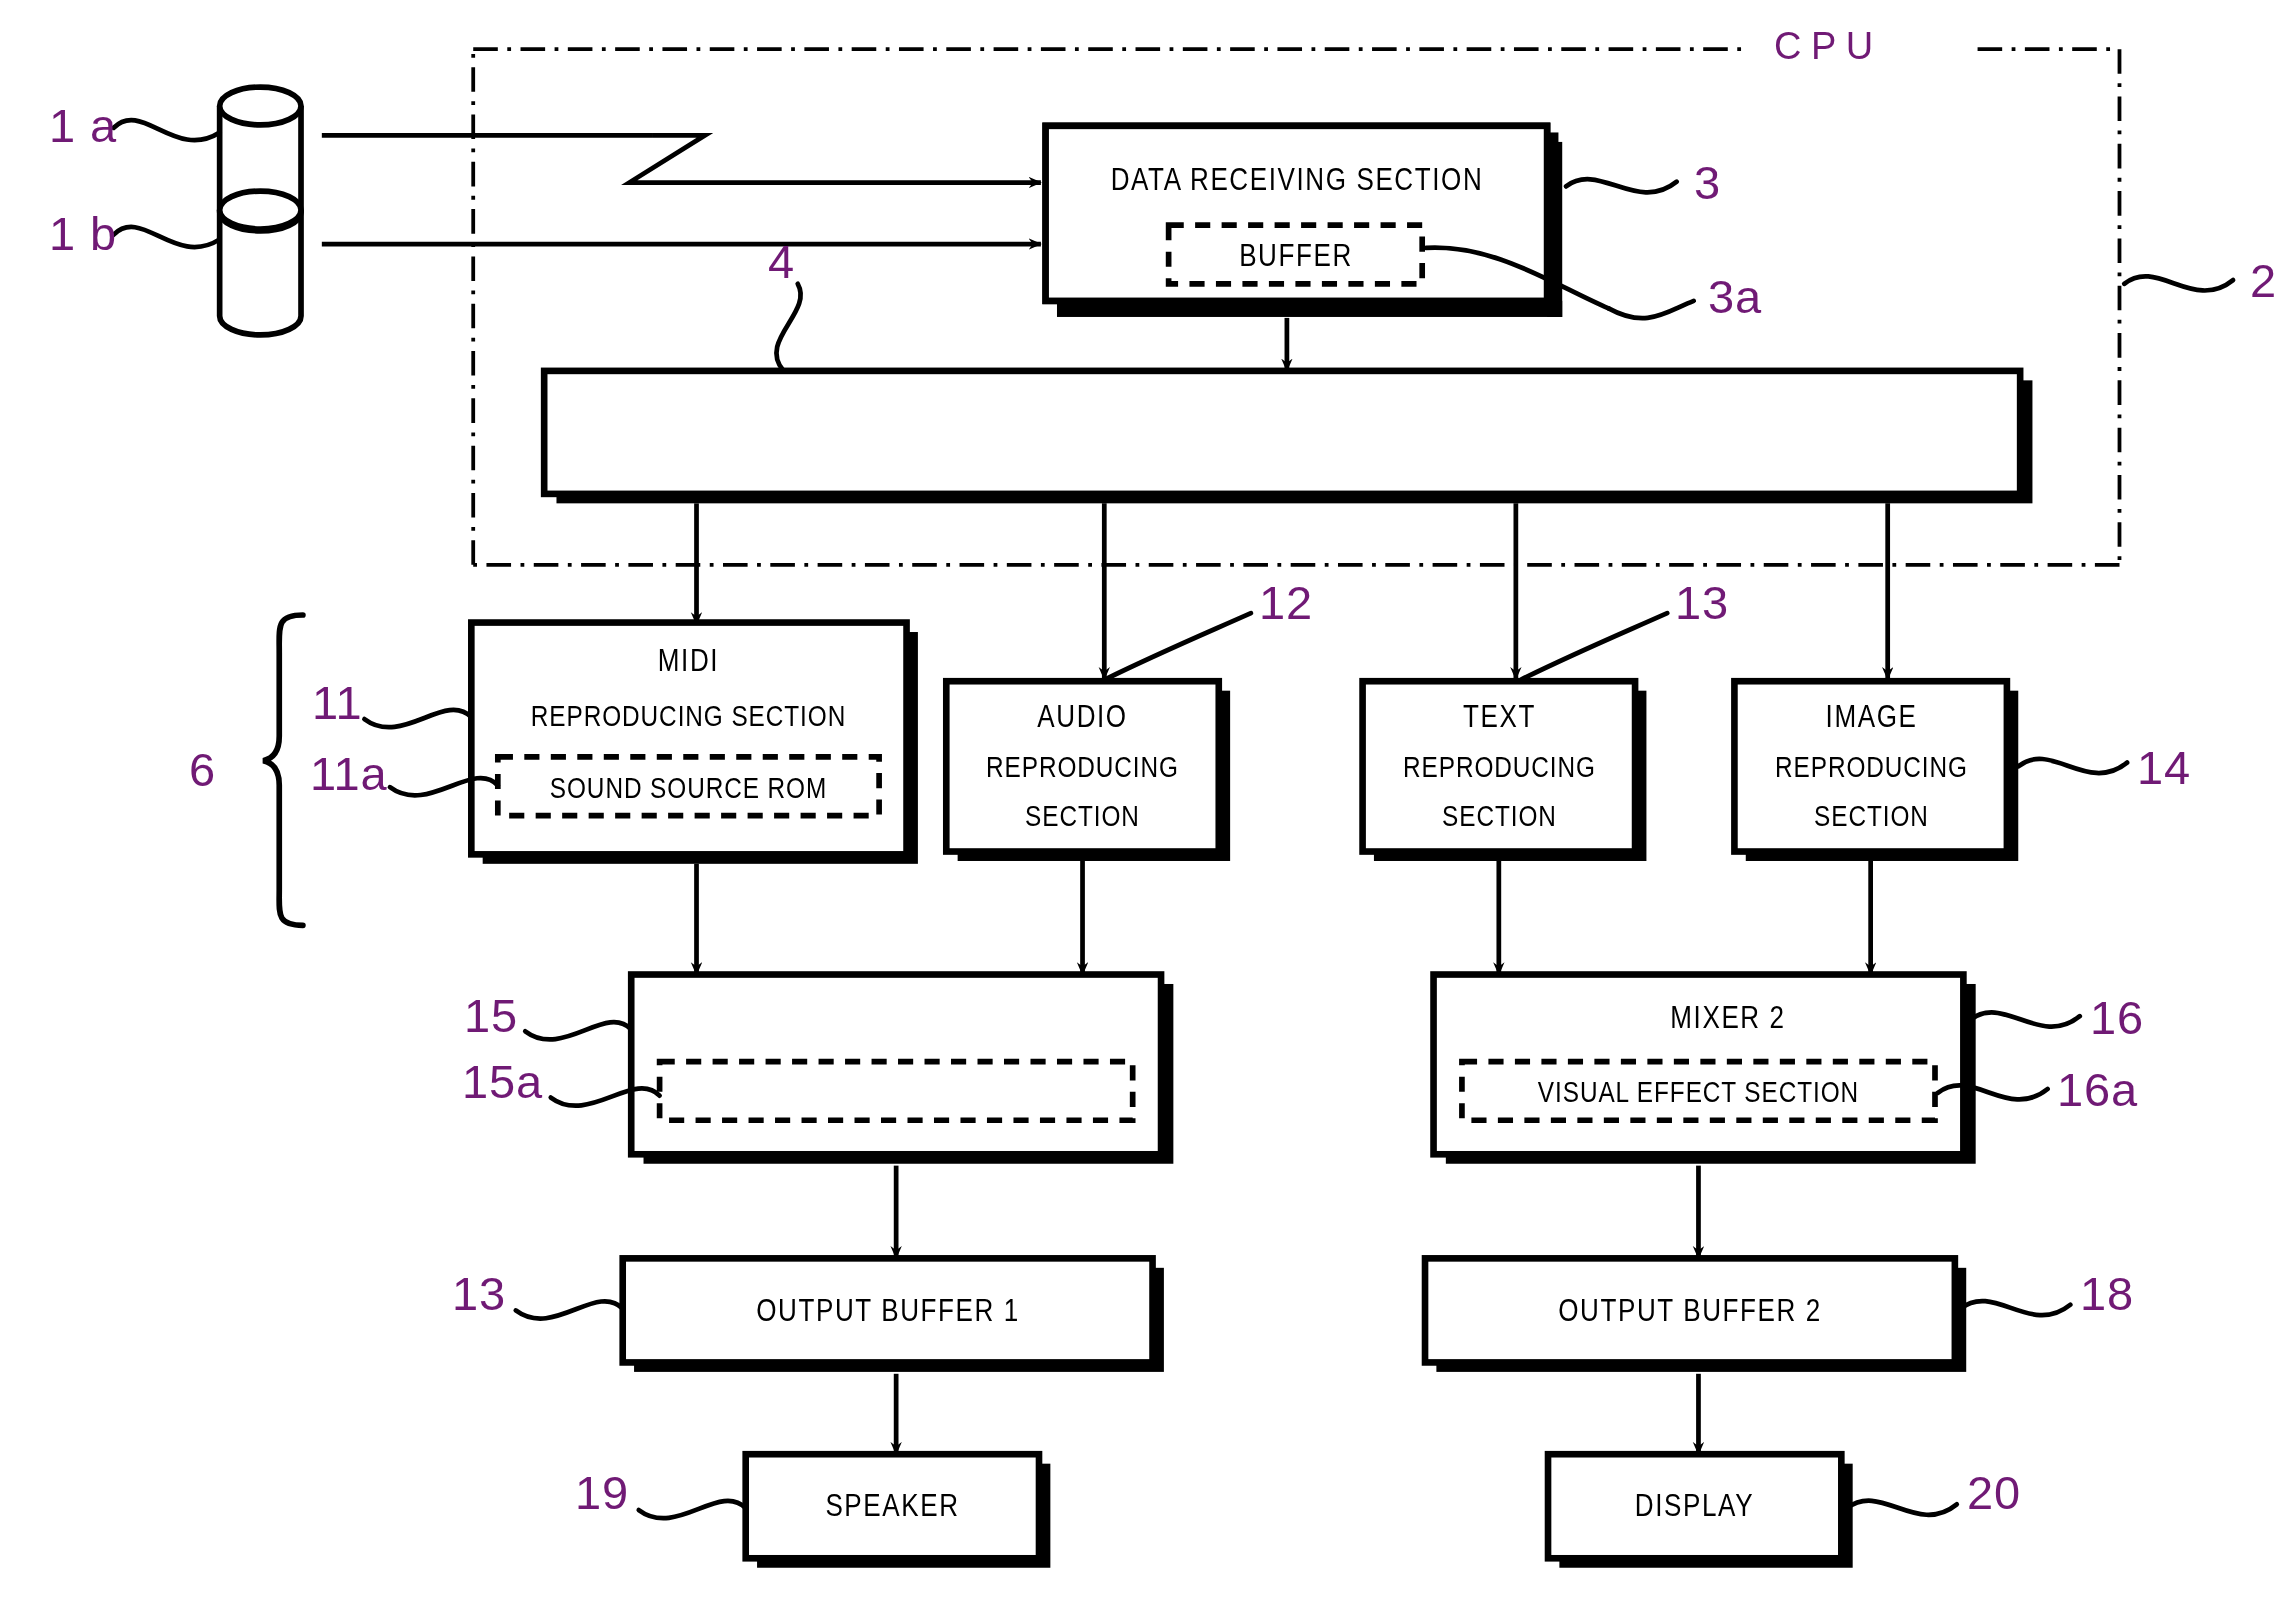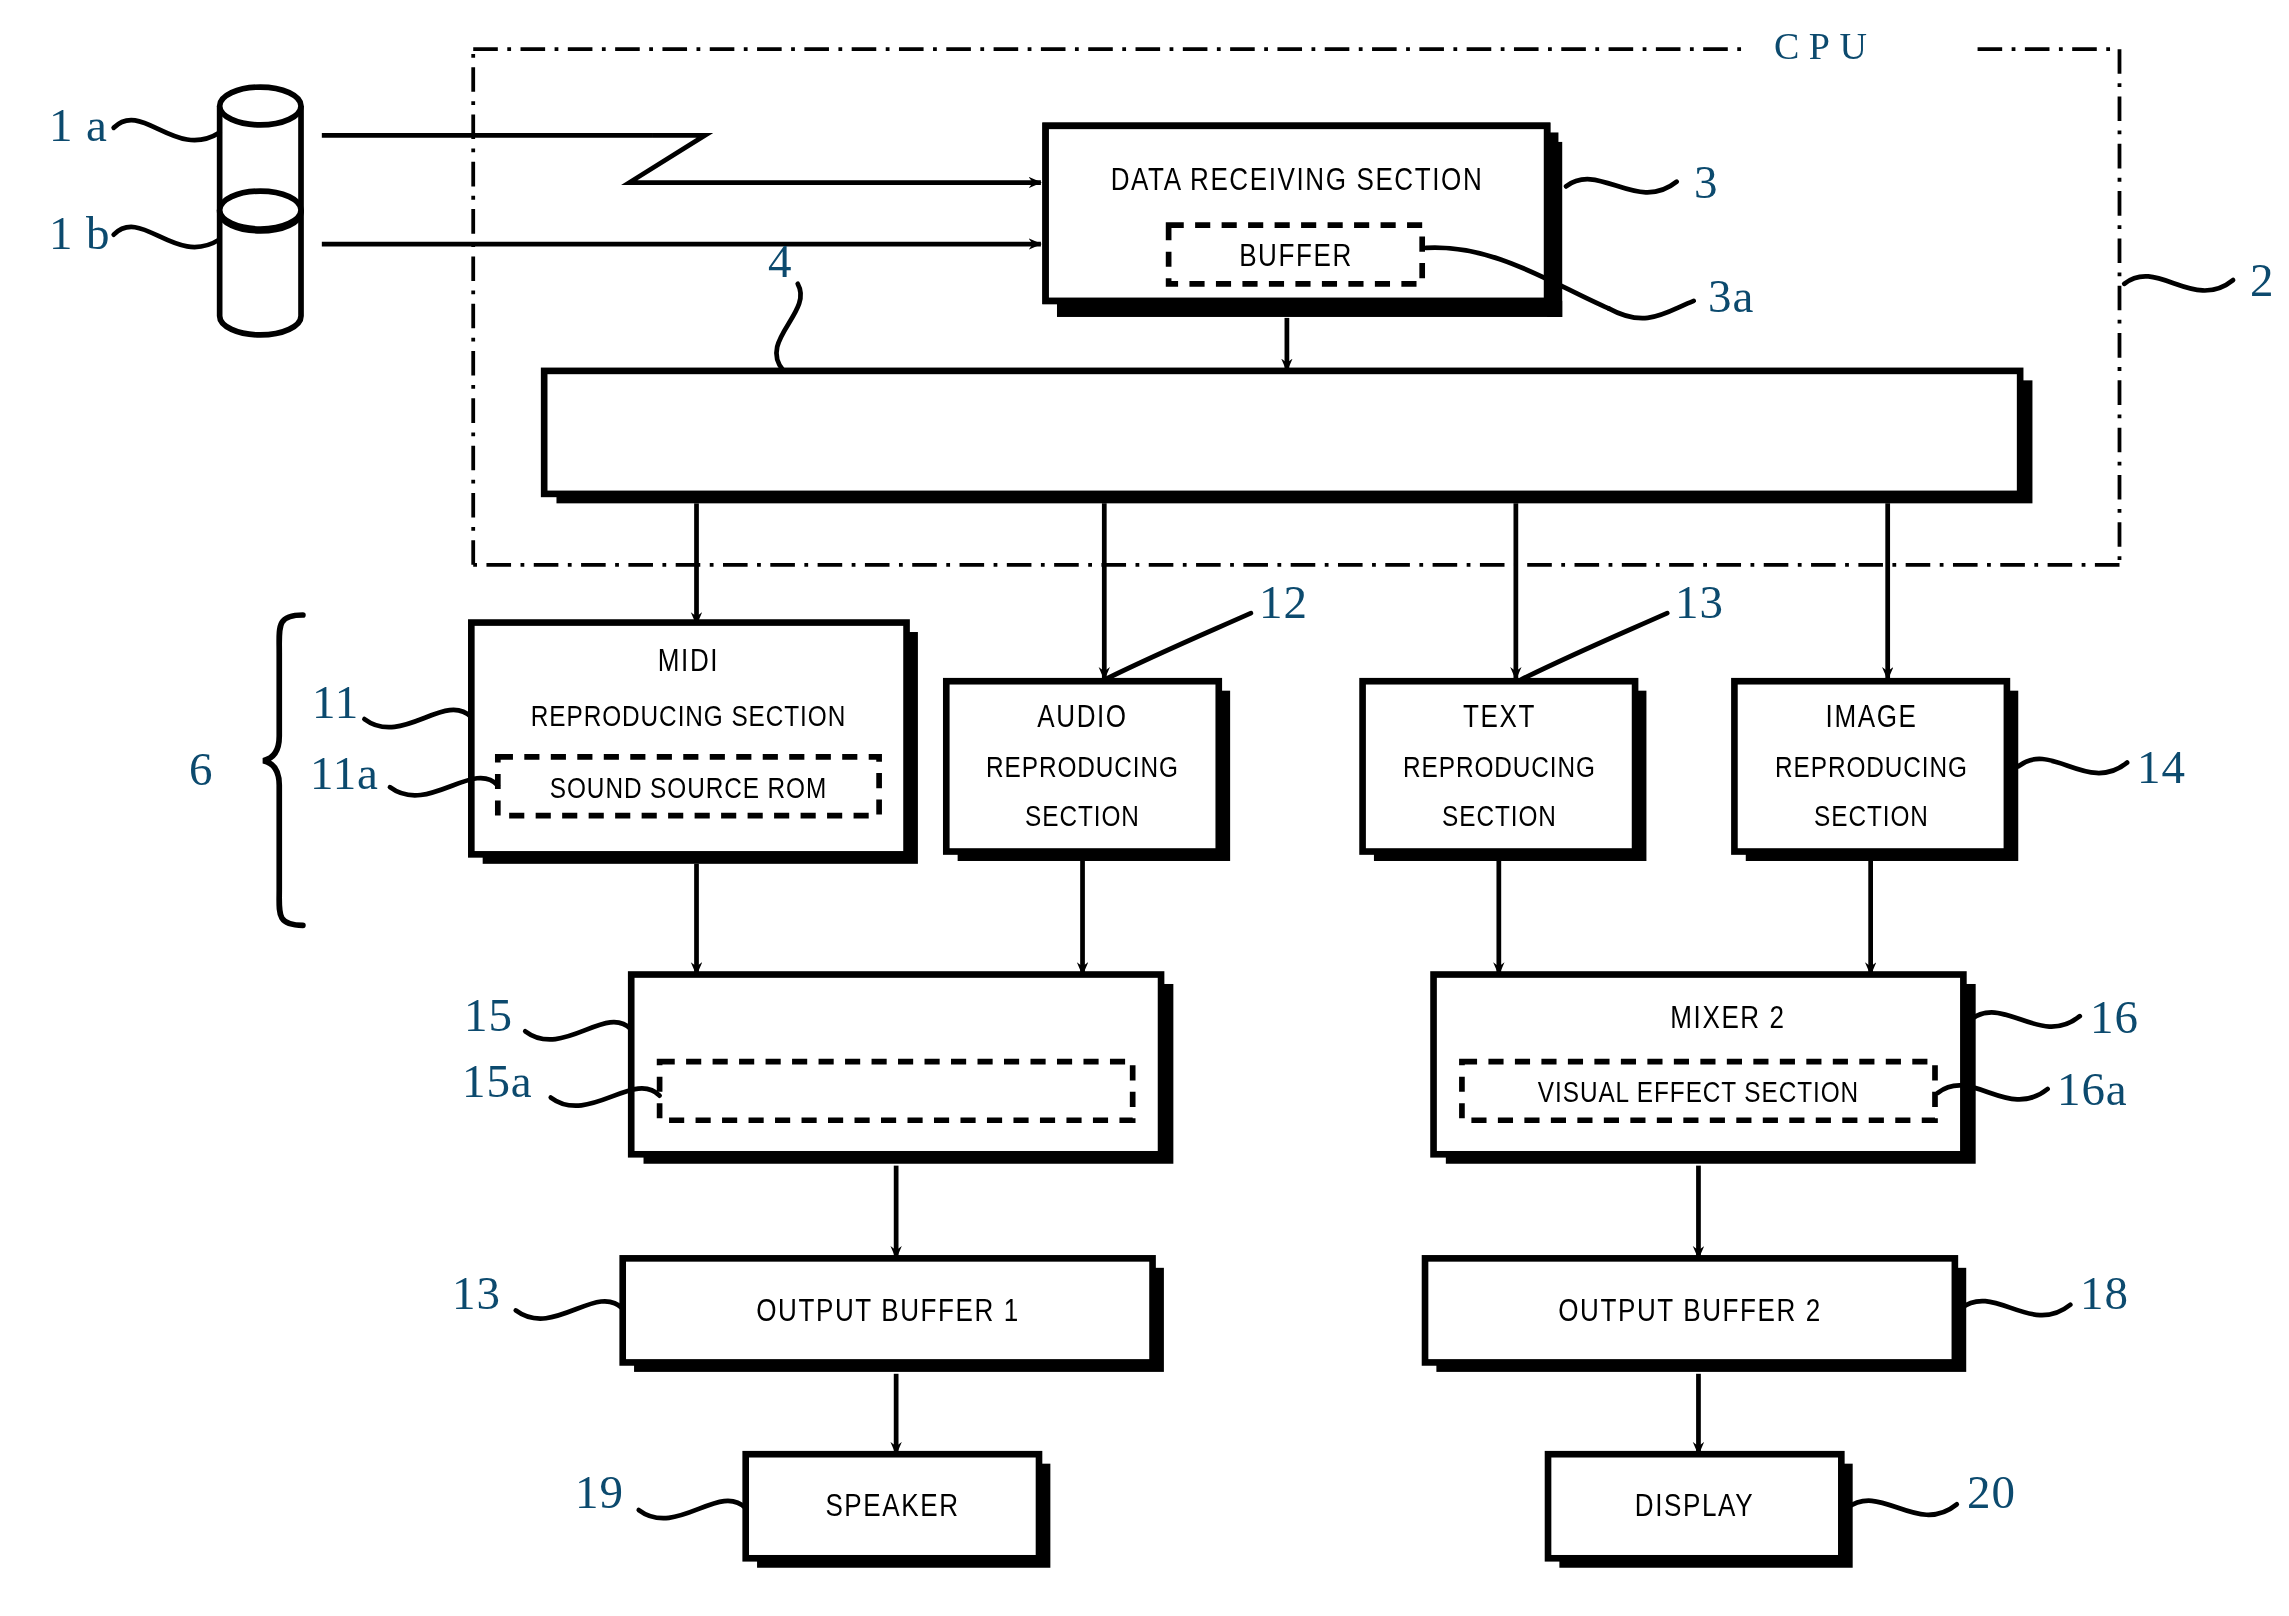--- a/index.html
+++ b/index.html
@@ -19,22 +19,22 @@
   #vec {
     position: absolute;
     left: 0;
     top: 0;
     width: 2289px;
     height: 1616px;
   }
   
   .lbl {
     position: absolute;
-    color: #0c4a6e;
-    font-family: Liberation Serif, serif;
+    color: #701a75;
+    font-family: Liberation Sans, sans-serif;
     white-space: nowrap;
     line-height: 1;
     user-select: none;
   }
   
   .boxtext {
     font-family: "Liberation Sans", sans-serif;
     font-size: 31px;
     letter-spacing: 1.9px;
     transform: scaleX(0.84);

